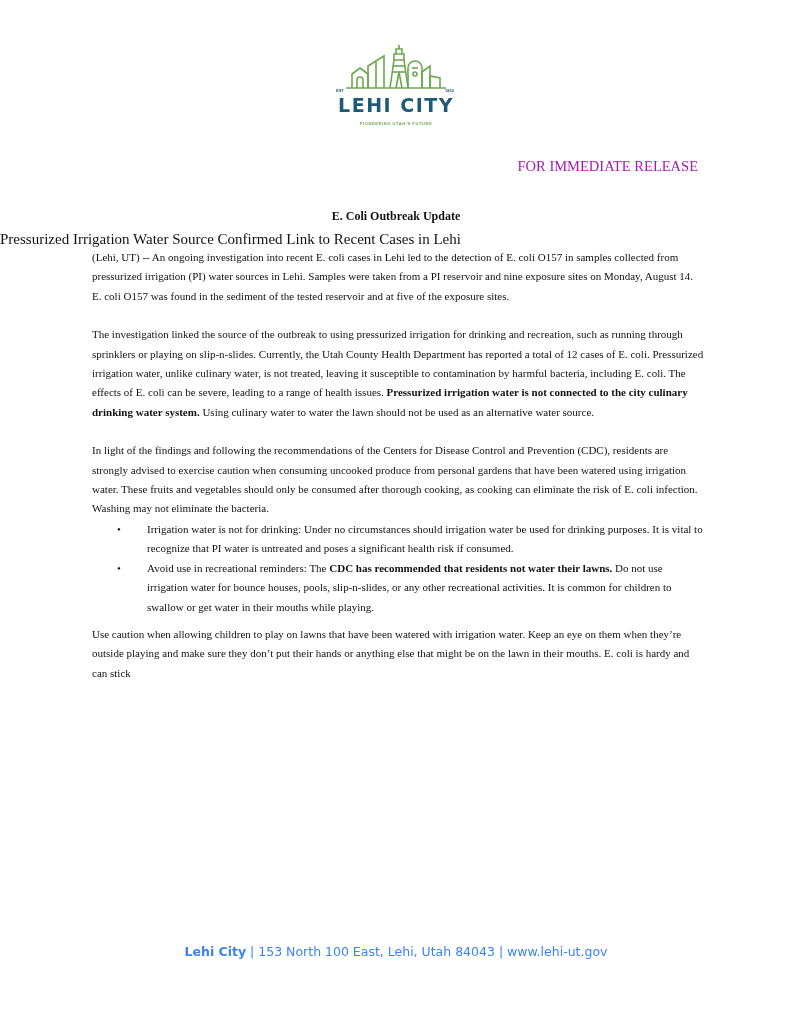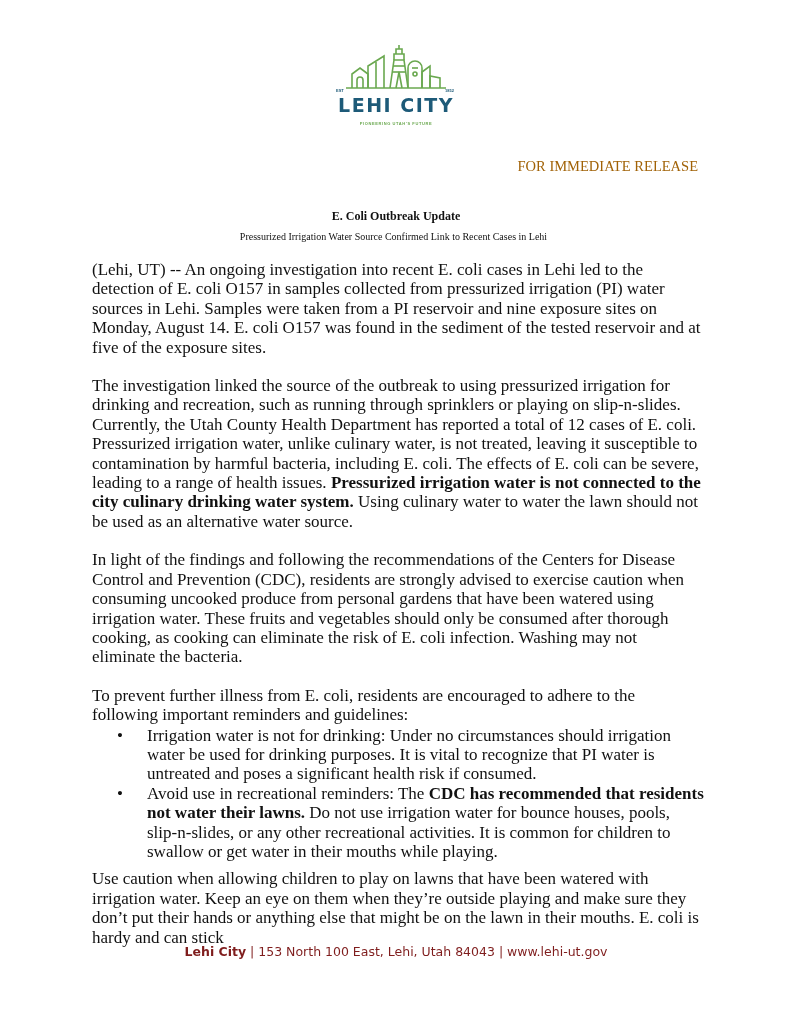--- a/index.html
+++ b/index.html
@@ -15,31 +15,31 @@
       font-family: "DejaVu Sans", sans-serif; font-weight: bold; font-size: 19px;
       color: #1d5a78; letter-spacing: 1.5px;
     }
     .logo-tag {
       position: absolute; left: 0; top: 79px; width: 128px; text-align: center;
       font-family: "Liberation Sans", sans-serif; font-weight: bold; font-size: 4px;
       color: #6aa84f; letter-spacing: 0.6px;
     }
     .contact-block { position: absolute; left: 92px; top: 158px; font-size: 14.5px; color: #2a6479; line-height: 17px; }
     .contact-block b { font-weight: bold; }
-    .release { position: absolute; right: 94px; top: 158px; font-size: 14.5px; color: #a16207; }
+    .release { position: absolute; right: 94px; top: 158px; font-size: 14.5px; color: #a21caf; }
     .title { position: absolute; left: 0; width: 792px; top: 209px; text-align: center; font-weight: bold; font-size: 12px; }
-    .subtitle { position: absolute; left: 0; width: 787px; top: 231px; text-align: center; font-size: 10px; }
-    .body { position: absolute; left: 92px; top: 260px; width: 612px; font-size: 17px; line-height: 19.4px; }
+    .subtitle { position: absolute; left: 0; width: 787px; top: 231px; text-align: left; font-size: 15px; }
+    .body { position: absolute; left: 92px; top: 248px; width: 612px; font-size: 11px; line-height: 19.4px; }
     .body p { margin: 0 0 19px 0; }
     .body ul { margin: -18px 0 8px 0; padding-left: 55px; list-style: none; }
     .body li { position: relative; margin: 0 0 0 0; }
     .body li .bullet { position: absolute; left: -30px; top: 0; }
     .footer {
       position: absolute; left: 0; width: 792px; top: 944px; text-align: center;
-      font-family: "DejaVu Sans", sans-serif; font-size: 12.5px; color: #7f1d1d;
+      font-family: "DejaVu Sans", sans-serif; font-size: 12.5px; color: #3b82f6;
     }
     .footer b { font-weight: bold; }
   </style>
 </head>
 <body>
 
 <div class="logo">
   <svg width="100" height="50" viewBox="0 0 100 50" fill="none" stroke="#6aa84f" stroke-width="1.6">
 
     <path d="M6 46 V32 L14 26 L22 32 V46"></path>
@@ -73,21 +73,20 @@
 </div>
 <div class="release">FOR IMMEDIATE RELEASE</div>
 
 <div class="title">E. Coli Outbreak Update</div>
 <div class="subtitle">Pressurized Irrigation Water Source Confirmed Link to Recent Cases in Lehi</div>
 
 <div class="body">
   <p>(Lehi, UT) -- An ongoing investigation into recent E. coli cases in Lehi led to the detection of E. coli O157 in samples collected from pressurized irrigation (PI) water sources in Lehi. Samples were taken from a PI reservoir and nine exposure sites on Monday, August 14. E. coli O157 was found in the sediment of the tested reservoir and at five of the exposure sites.</p>
   <p><span>The investigation linked the source of the outbreak to using pressurized irrigation for drinking and recreation, such as running through sprinklers or playing on slip-n-slides. Currently, the Utah County Health Department has reported a total of 12 cases of E. coli. Pressurized irrigation water, unlike culinary water, is not treated, leaving it susceptible to contamination by harmful bacteria, including E. coli. The effects of E. coli can be severe, leading to a range of health issues. </span><b>Pressurized irrigation water is not connected to the city culinary drinking water system.</b><span> Using culinary water to water the lawn should not be used as an alternative water source.</span></p>
   <p>In light of the findings and following the recommendations of the Centers for Disease Control and Prevention (CDC), residents are strongly advised to exercise caution when consuming uncooked produce from personal gardens that have been watered using irrigation water. These fruits and vegetables should only be consumed after thorough cooking, as cooking can eliminate the risk of E. coli infection. Washing may not eliminate the bacteria.</p>
-  <p>To prevent further illness from E. coli, residents are encouraged to adhere to the following important reminders and guidelines:</p>
   <ul>
     <li>
       <span class="bullet">•</span>
       <span>Irrigation water is not for drinking: Under no circumstances should irrigation water be used for drinking purposes. It is vital to recognize that PI water is untreated and poses a significant health risk if consumed.</span>
     </li>
     <li>
       <span class="bullet">•</span>
       <span>Avoid use in recreational reminders: The </span><b>CDC has recommended that residents not water their lawns.</b><span> Do not use irrigation water for bounce houses, pools, slip-n-slides, or any other recreational activities.  It is common for children to swallow or get water in their mouths while playing.</span>
     </li>
   </ul>

